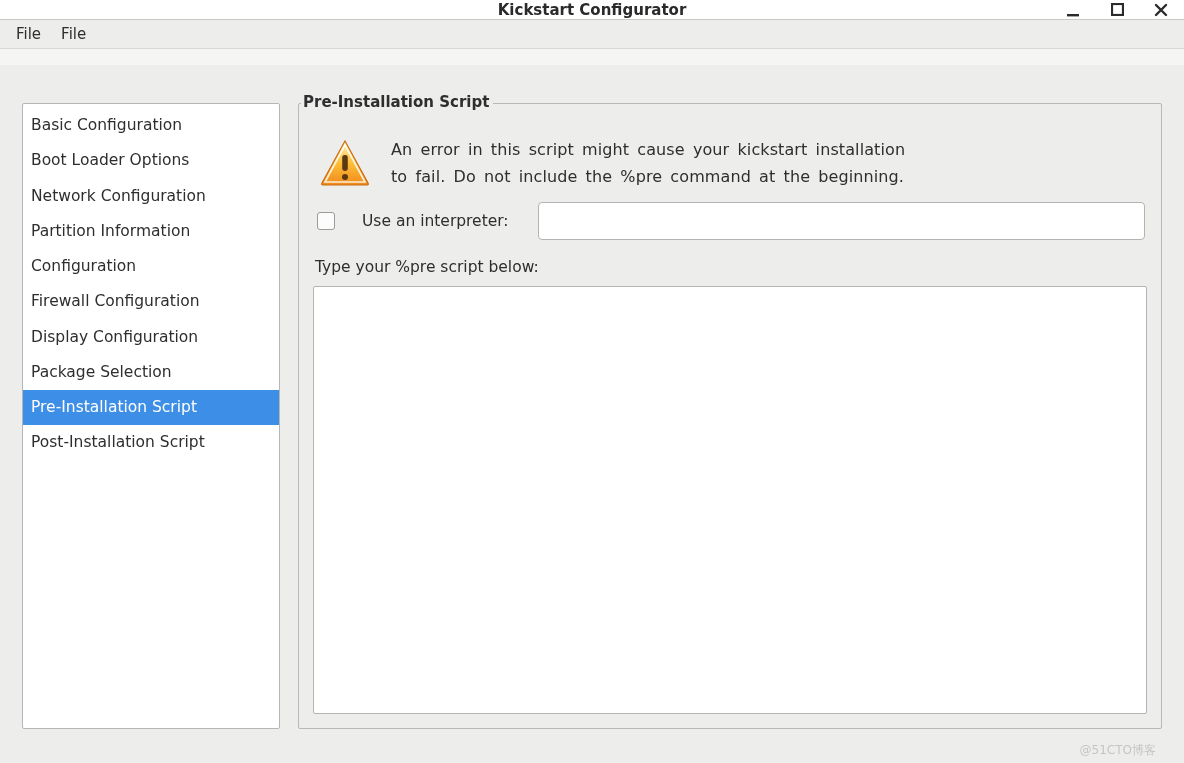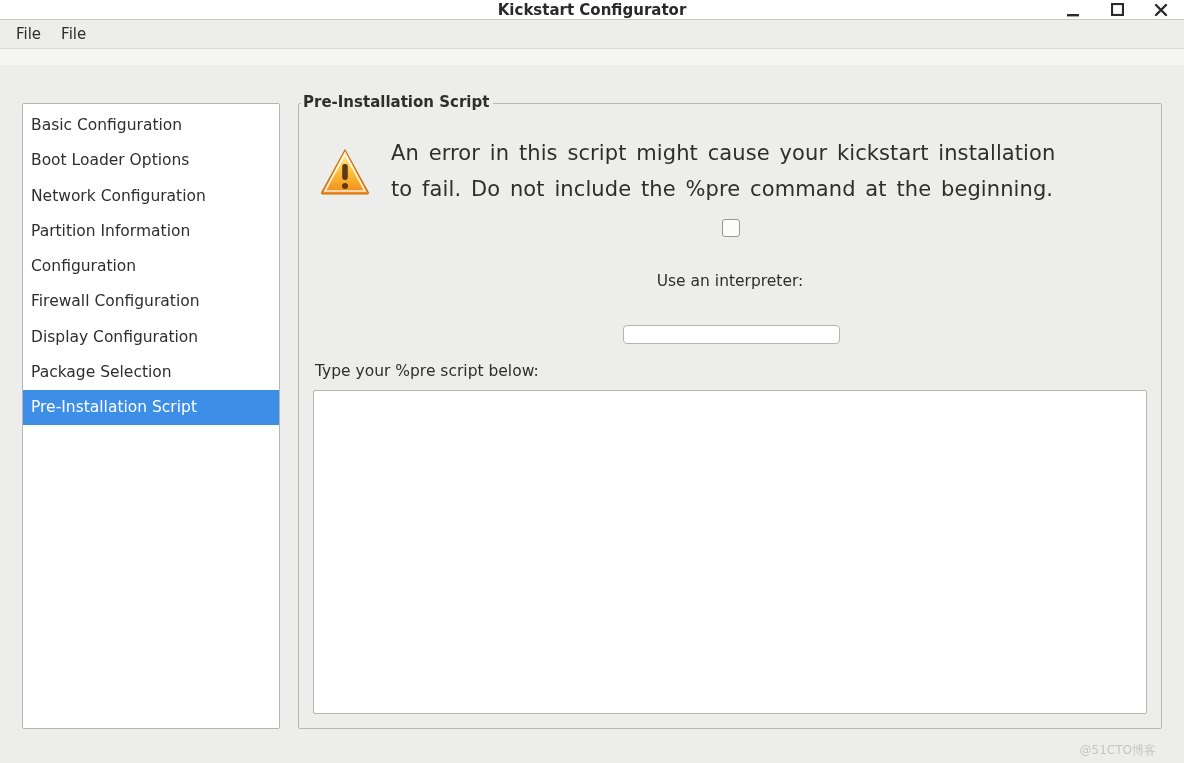--- a/index.html
+++ b/index.html
@@ -102,31 +102,30 @@
     display: flex;
     align-items: center;
     gap: 20px;
     padding: 8px 4px 10px 6px;
   }
   .warn-icon {
     width: 52px; height: 48px;
     flex-shrink: 0;
   }
   .warn-text {
-    font-size: 21px;
+    font-size: 16px;
     line-height: 1.7;
     letter-spacing: 0.1px;
     word-spacing: 3px;
   }
   .interp-row {
     display: flex;
     align-items: center;
-    gap: 35px;
+    gap: 27px;
     padding: 2px 2px 10px 4px;
-    flex-direction: column;
   }
   .chk {
     width: 18px; height: 18px;
     border: 1px solid #9a9a99;
     border-radius: 3px;
     background: #fcfcfc;
     flex-shrink: 0;
   }
   .interp-label {
     font-size: 15.5px;
@@ -200,20 +199,21 @@
   <div class="sidebar" id="sidebar">
       <div class="item">Basic Configuration</div>
       <div class="item">Boot Loader Options</div>
       <div class="item">Network Configuration</div>
       <div class="item">Partition Information</div>
       <div class="item">Configuration</div>
       <div class="item">Firewall Configuration</div>
       <div class="item">Display Configuration</div>
       <div class="item">Package Selection</div>
       <div class="item selected">Pre-Installation Script</div>
+      <div class="item">Post-Installation Script</div>
     </div>
 
   <div class="content">
     <div class="fieldset">
       <div class="legend">Pre-Installation Script</div>
 
       <div class="warn-row">
         <svg class="warn-icon" viewBox="0 0 52 48">
           <defs>
             <linearGradient id="wg" x1="0" y1="0" x2="0" y2="1">

